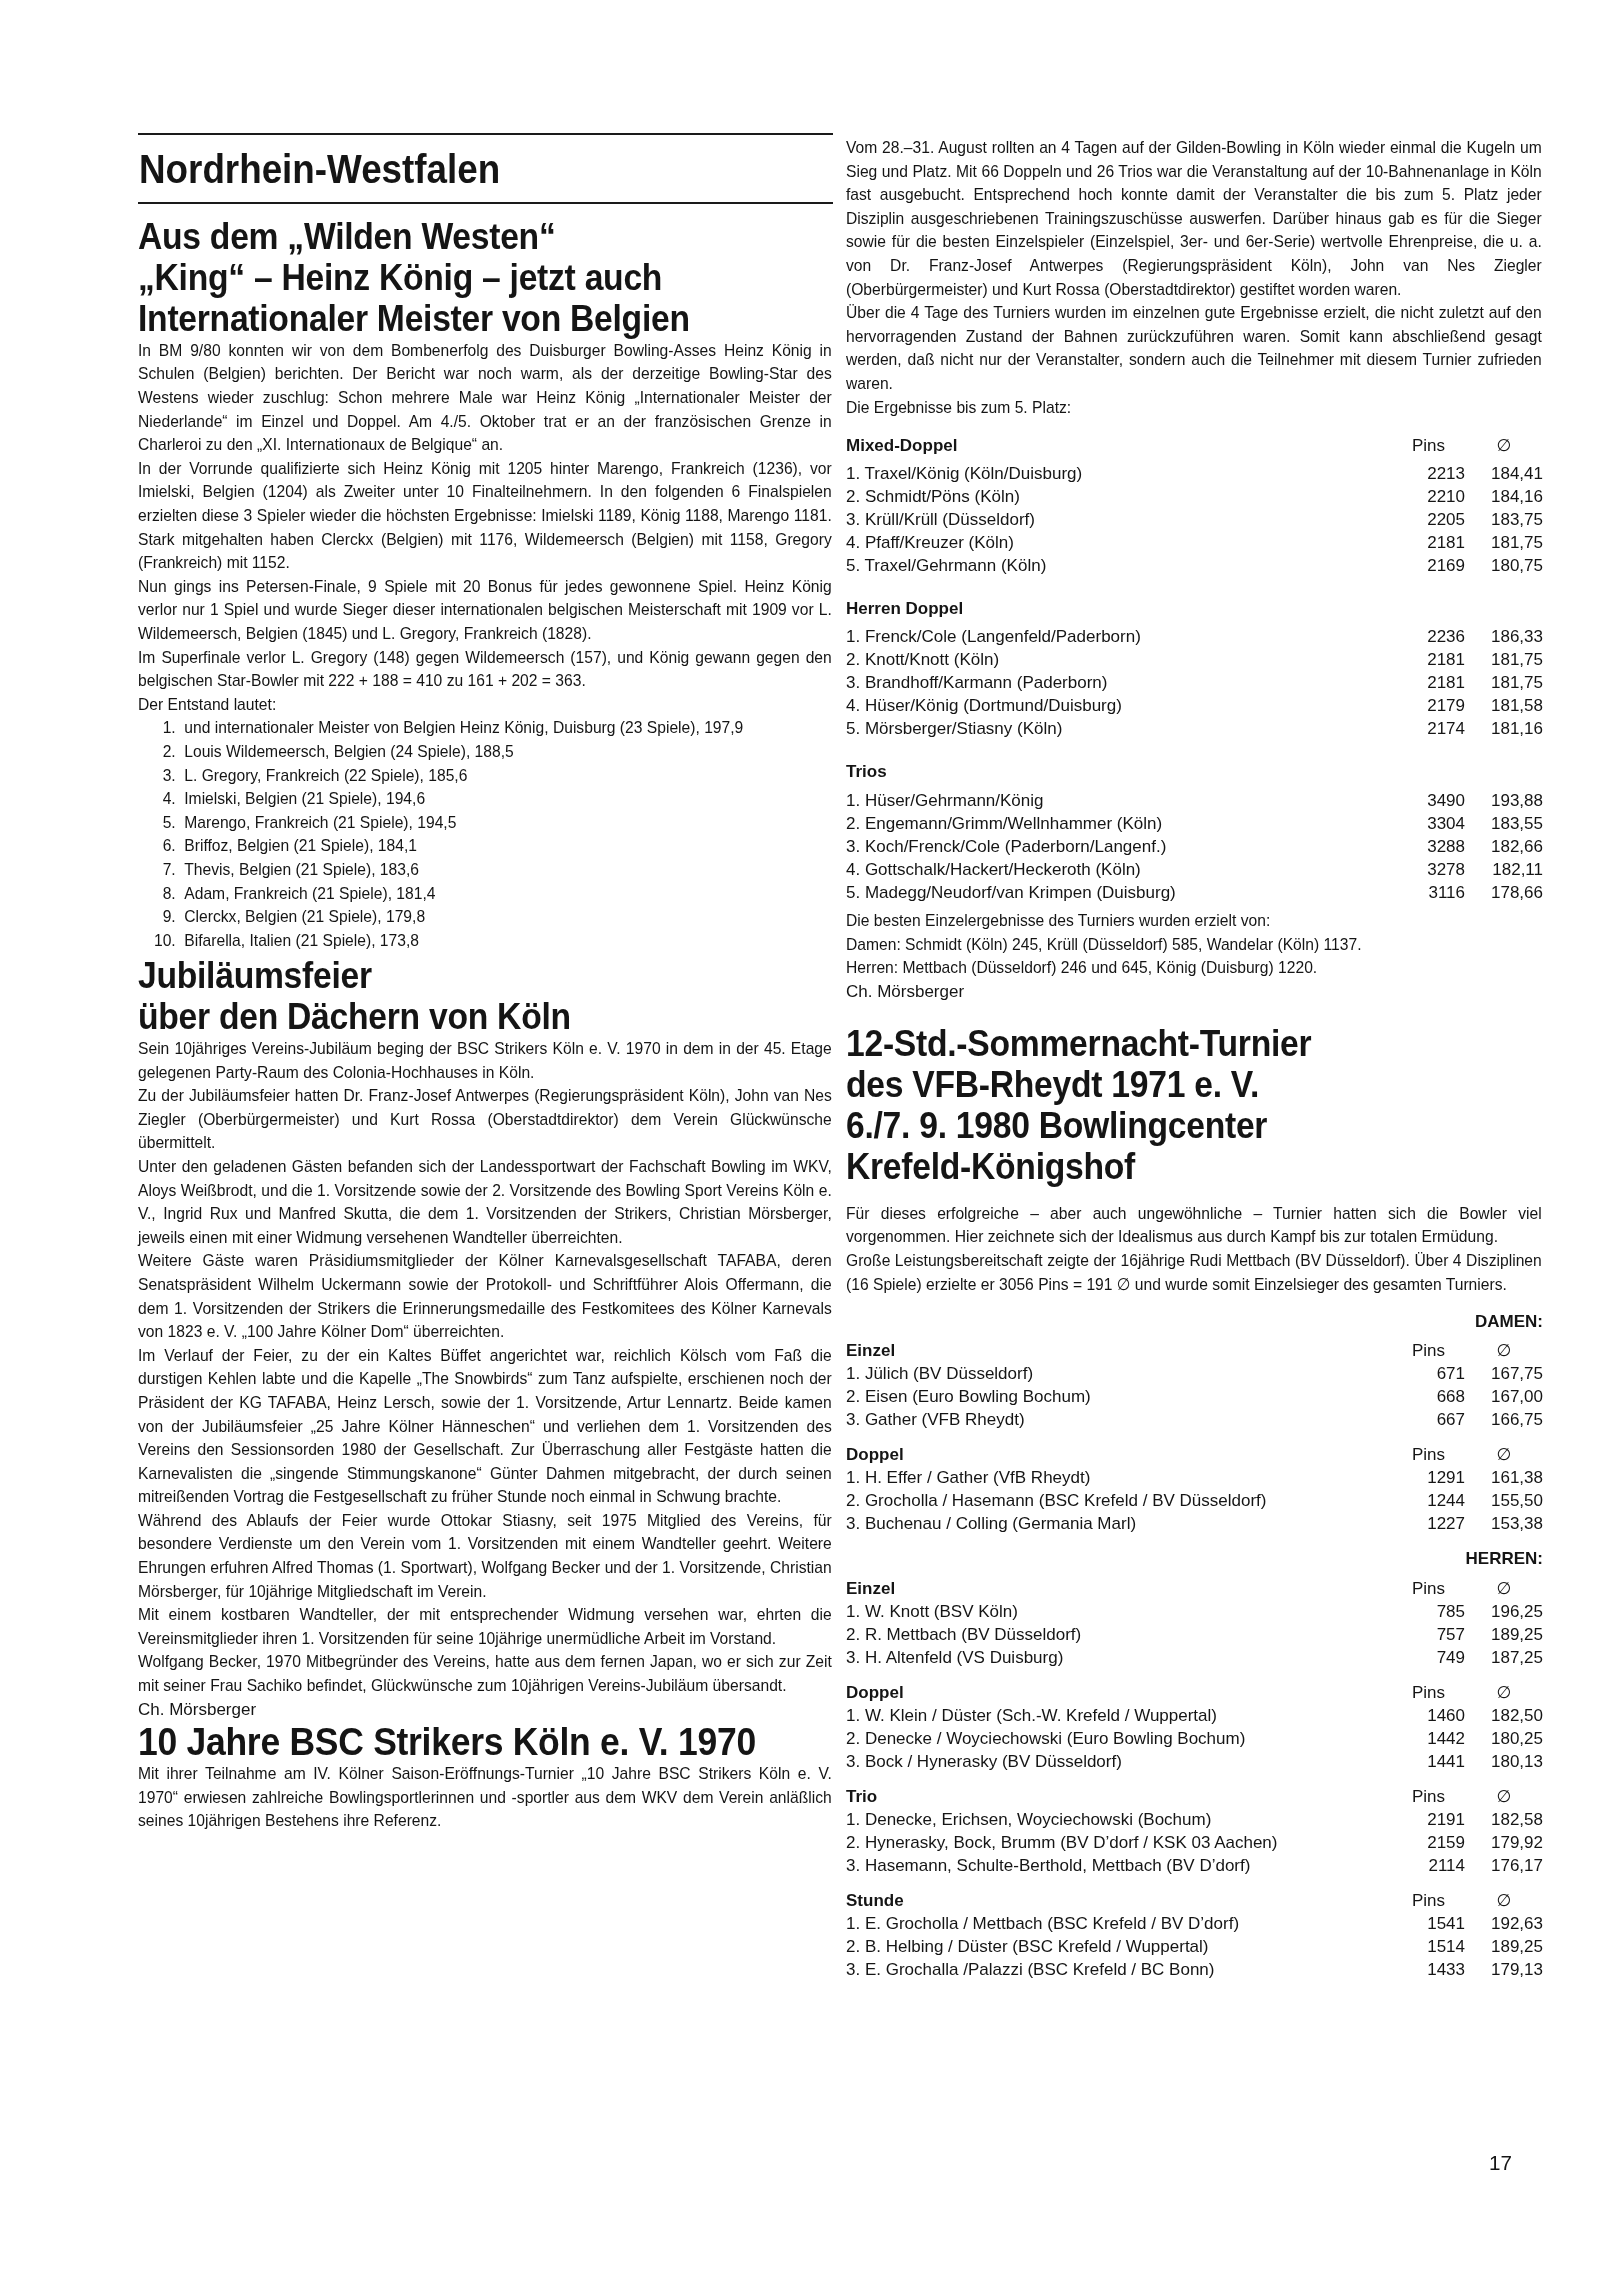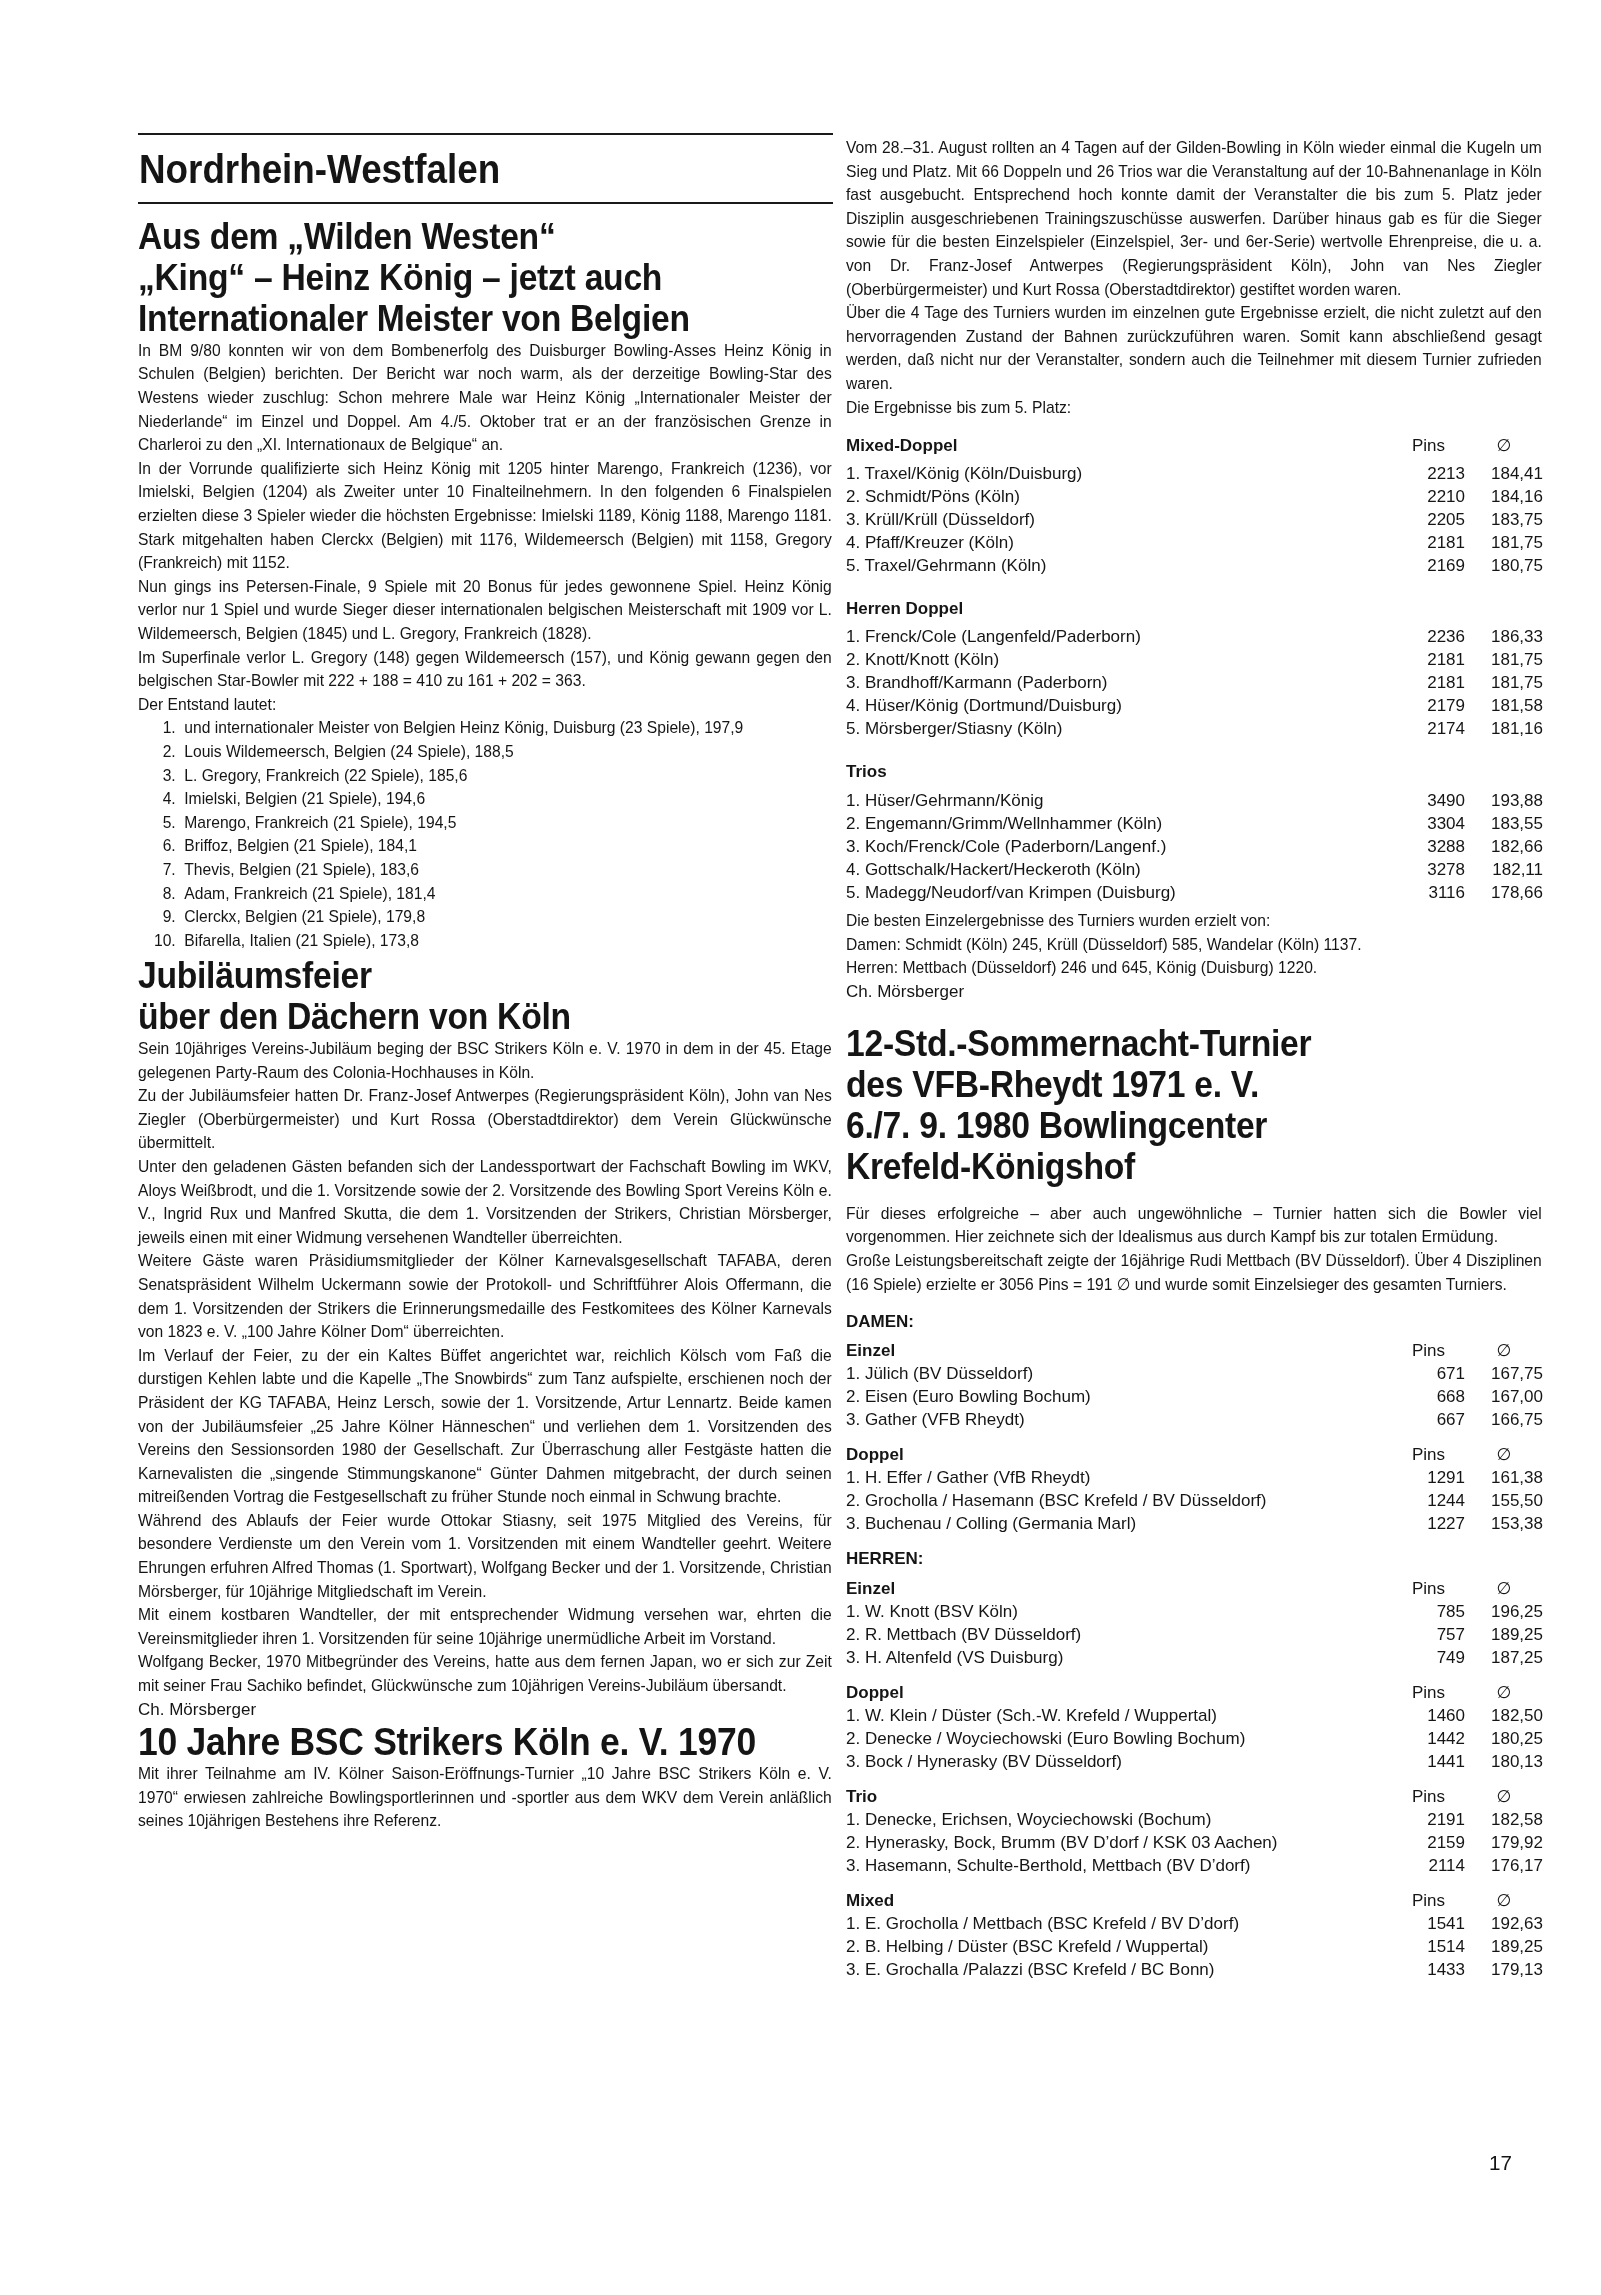--- a/index.html
+++ b/index.html
@@ -41,21 +41,21 @@
   }
   .results-head .label { font-weight: bold; flex: 1; }
   .results-row .label { flex: 1; white-space: nowrap; }
   .results-head .pins, .results-row .pins { width: 73px; text-align: right; }
   .results-head .avg, .results-row .avg { width: 78px; text-align: right; }
   .results-head .pins { text-align: center; }
   .results-head .avg { text-align: center; }
   .results-group .row-list { margin-top: 5.3px; }
   .tight .row-list { margin-top: 0; }
 
-  .category-label { font-weight: bold; font-size: 17px; line-height: 23px; margin-top: 14.6px; }
+  .category-label { font-weight: bold; font-size: 17px; line-height: 23px; margin-top: 14.6px; text-align: right; }
   .page-number { position: absolute; left: 1489px; top: 2151px; font-size: 20.6px; }
 </style>
 </head>
 <body>
 
 <div id="left" class="col">
   <div class="rule"></div>
   <div class="section-title">Nordrhein-Westfalen</div>
   <div class="rule" style="margin-bottom:12px;"></div>
 
@@ -384,21 +384,21 @@
             </div>
             <div class="results-row">
               <span class="label">3.  Hasemann, Schulte-Berthold, Mettbach (BV D’dorf)</span>
               <span class="pins">2114</span>
               <span class="avg">176,17</span>
             </div>
           </div>
         </div>
         <div class="results-group tight" style="margin-top: 12px;">
           <div class="results-head">
-            <span class="label">Mixed</span>
+            <span class="label">Stunde</span>
             <span class="pins">Pins</span>
             <span class="avg">∅</span>
           </div>
           <div class="row-list">
             <div class="results-row">
               <span class="label">1.  E. Grocholla / Mettbach (BSC Krefeld / BV D’dorf)</span>
               <span class="pins">1541</span>
               <span class="avg">192,63</span>
             </div>
             <div class="results-row">

